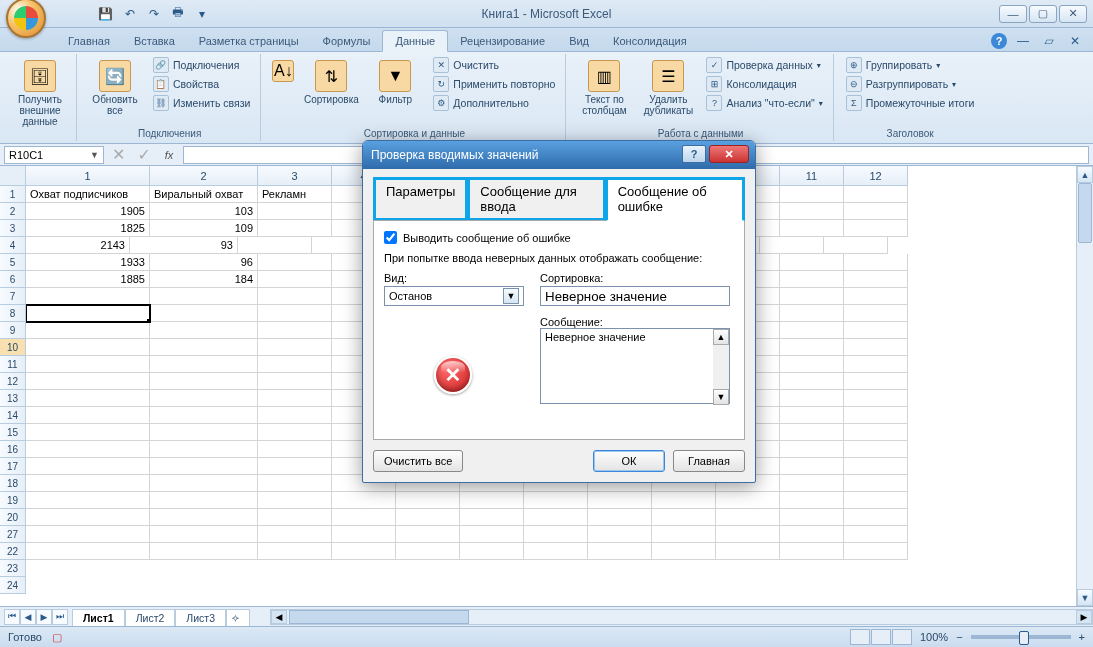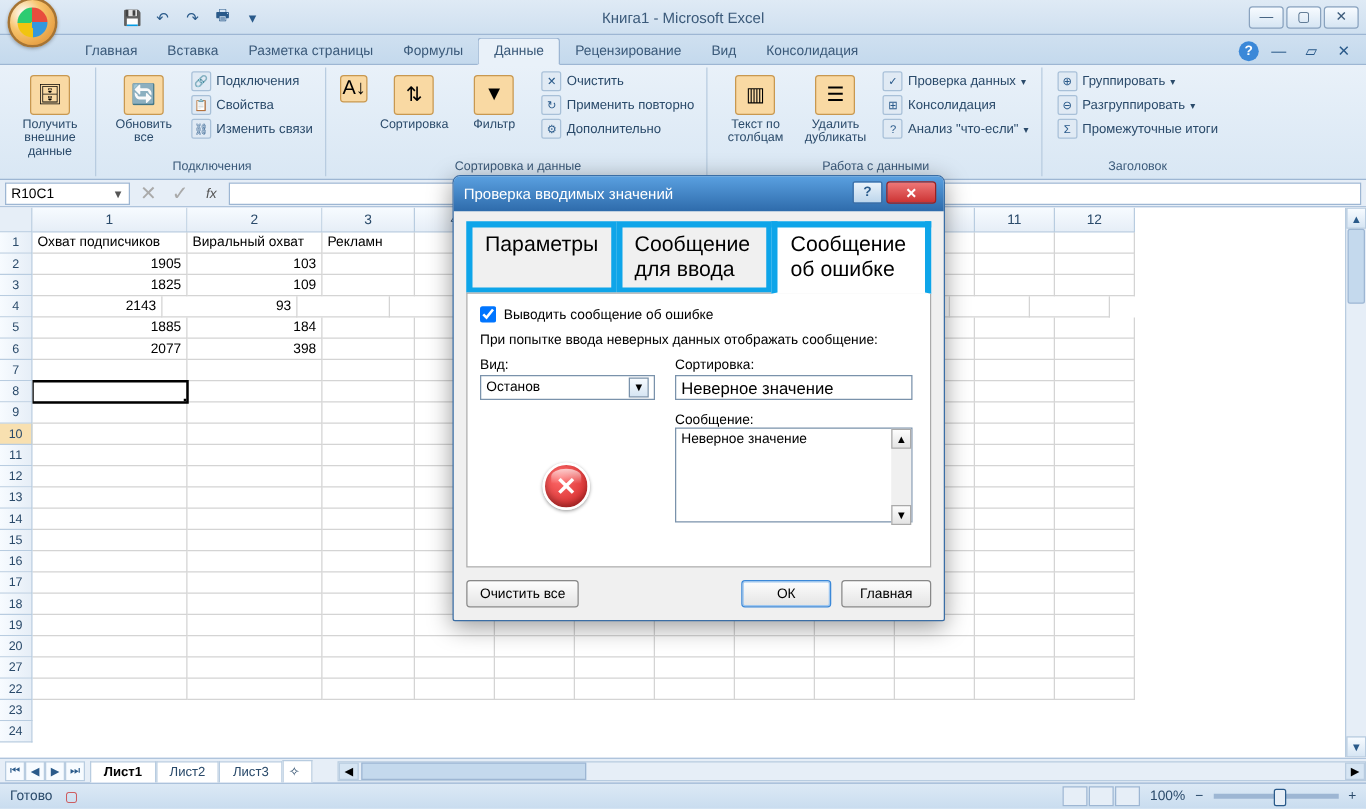--- a/index.html
+++ b/index.html
@@ -76,21 +76,21 @@
 
 
 .dialog { position:absolute; left:362px; top:140px; width:394px; background:#f0f0f0; border:1px solid #3b6ea5; box-shadow:0 4px 20px rgba(0,0,0,.4); border-radius:6px 6px 2px 2px; font-size:11px;}
 .dlg-title { height:28px; background:linear-gradient(#5aa0e0,#2e6bab); color:#fff; display:flex; align-items:center; padding:0 8px; border-radius:5px 5px 0 0; position:relative;}
 .dlg-title-text { font-size:12px;}
 .dlg-ctrls { position:absolute; right:6px; top:4px; display:flex; gap:3px;}
 .dlg-help { width:24px; height:18px; background:linear-gradient(#eaf3fb,#bcd5eb); border:1px solid #3b6ea5; border-radius:2px; display:flex; align-items:center; justify-content:center; color:#2a5a8a; font-weight:bold; cursor:pointer;}
 .dlg-close { width:40px; height:18px; background:linear-gradient(#e77,#c33); border:1px solid #922; border-radius:3px; display:flex; align-items:center; justify-content:center; color:#fff; font-weight:bold; cursor:pointer;}
 .dlg-body { padding:8px 10px 10px;}
 .dlg-tabs { display:flex; margin-bottom:-1px;}
-.dlg-tab { padding:4px 10px; border:5px solid #0ea5e9; background:#f0f0f0; font-size:17px; cursor:pointer; position:relative;}
+.dlg-tab { padding:4px 10px; border:3px solid #0ea5e9; background:#f0f0f0; font-size:13px; cursor:pointer; position:relative;}
 .dlg-tab:not(:first-child){ margin-left:-1px;}
 .dlg-tab.active { background:#fff; border-bottom:1px solid #fff; z-index:2;}
 .dlg-panel { border:1px solid #aaa; background:#fff; padding:10px; min-height:220px; position:relative;}
 .chk-row { display:flex; align-items:center; gap:6px; margin-bottom:8px;}
 .chk-row input { width:13px; height:13px;}
 .dlg-hint { margin:4px 0 8px; color:#000;}
 .form-row { display:flex; gap:16px; align-items:flex-start;}
 .form-col { display:flex; flex-direction:column; gap:2px;}
 .form-col label { color:#000;}
 .combo { width:140px; height:20px; border:1px solid #7a92ab; background:#fff; display:flex; align-items:center; padding:0 4px; justify-content:space-between; cursor:pointer;}
@@ -369,36 +369,36 @@
           <div class="cell" style="width: 64px;"></div>
           <div class="cell" style="width: 64px;"></div>
           <div class="cell" style="width: 64px;"></div>
           <div class="cell" style="width: 64px;"></div>
           <div class="cell" style="width: 64px;"></div>
           <div class="cell" style="width: 64px;"></div>
           <div class="cell" style="width: 64px;"></div>
           <div class="cell" style="width: 64px;"></div>
         </div>
         <div class="cell-row">
+          <div class="cell r" style="width: 124px;">1933</div>
+          <div class="cell r" style="width: 108px;">96</div>
+          <div class="cell" style="width: 74px;"></div>
+          <div class="cell" style="width: 64px;"></div>
+          <div class="cell" style="width: 64px;"></div>
+          <div class="cell" style="width: 64px;"></div>
+          <div class="cell" style="width: 64px;"></div>
+          <div class="cell" style="width: 64px;"></div>
+          <div class="cell" style="width: 64px;"></div>
+          <div class="cell" style="width: 64px;"></div>
+          <div class="cell" style="width: 64px;"></div>
+          <div class="cell" style="width: 64px;"></div>
+        </div>
+        <div class="cell-row">
           <div class="cell r" style="width: 124px;">1885</div>
           <div class="cell r" style="width: 108px;">184</div>
-          <div class="cell" style="width: 74px;"></div>
-          <div class="cell" style="width: 64px;"></div>
-          <div class="cell" style="width: 64px;"></div>
-          <div class="cell" style="width: 64px;"></div>
-          <div class="cell" style="width: 64px;"></div>
-          <div class="cell" style="width: 64px;"></div>
-          <div class="cell" style="width: 64px;"></div>
-          <div class="cell" style="width: 64px;"></div>
-          <div class="cell" style="width: 64px;"></div>
-          <div class="cell" style="width: 64px;"></div>
-        </div>
-        <div class="cell-row">
-          <div class="cell r" style="width: 124px;">2077</div>
-          <div class="cell r" style="width: 108px;">398</div>
           <div class="cell" style="width: 74px;"></div>
           <div class="cell" style="width: 64px;"></div>
           <div class="cell" style="width: 64px;"></div>
           <div class="cell" style="width: 64px;"></div>
           <div class="cell" style="width: 64px;"></div>
           <div class="cell" style="width: 64px;"></div>
           <div class="cell" style="width: 64px;"></div>
           <div class="cell" style="width: 64px;"></div>
           <div class="cell" style="width: 64px;"></div>
           <div class="cell" style="width: 64px;"></div>

